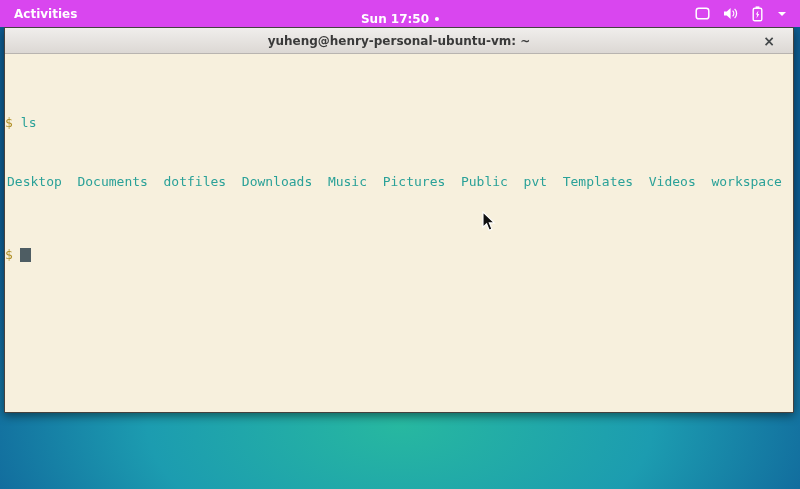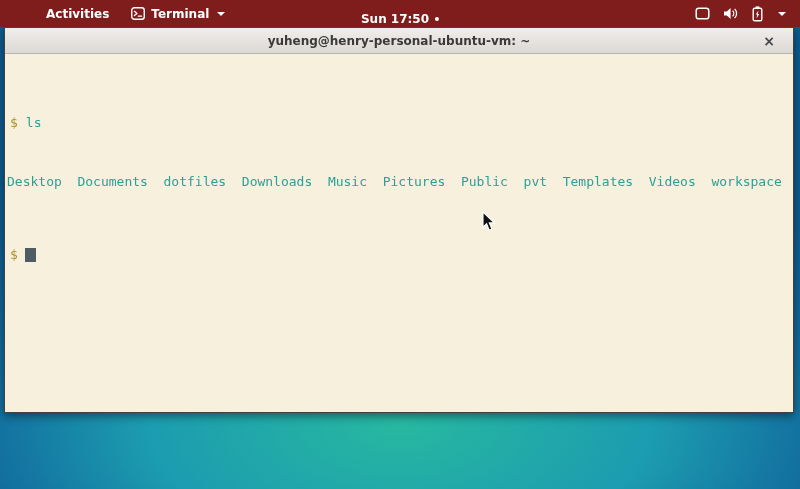--- a/index.html
+++ b/index.html
@@ -7,25 +7,24 @@
   body {
     font-family:"DejaVu Sans", sans-serif;
     background:#0f6398;
     background-image:radial-gradient(ellipse 70% 58% at 50% 87%, #27b8a0 0%, #1c9cb0 45%, #11689c 78%, #0d5c91 100%);
     position:relative;
   }
 
   
   .topbar {
     position:absolute; left:0; top:0; width:800px; height:27px;
-    background:#7f1d1d; color:#fff;
+    background:#d946ef; color:#fff;
     display:flex; align-items:center;
     font-size:12px; font-weight:bold;
     z-index:30;
-    padding-left:32px;
   }
   .activities { padding:0 14px; height:100%; display:flex; align-items:center; cursor:default; }
   .appmenu { display:flex; align-items:center; gap:6px; padding:0 8px; height:100%; }
   .appmenu .term-ico { display:flex; align-items:center; }
   .caret-down {
     width:0; height:0; border-left:4px solid transparent; border-right:4px solid transparent;
     border-top:4px solid #fff; display:inline-block; margin-left:2px;
   }
   .clock-wrap {
     position:absolute; left:50%; top:0; transform:translateX(-50%);
@@ -64,21 +63,21 @@
     flex:1 1 auto;
     background:#f7f0dd;
     font-family:"DejaVu Sans Mono", monospace;
     font-size:13px; line-height:14.7px;
     padding-top:3px;
     overflow:hidden;
     white-space:pre;
   }
   .tline { white-space:pre; }
   .line-prompt  { padding-left:17px; }
-  .line-cmd     { padding-left:5px; }
+  .line-cmd     { }
   .line-out     { padding-left:2px; }
   .user-text  { color:#2aa198; }
   .dollar     { color:#b08f26; }
   .cmd-text   { color:#2aa198; margin-left:8px; }
   .dirs       { color:#2aa198; }
 
   
   .pl { display:inline-block; height:15px; line-height:15px; vertical-align:-3px; position:relative; }
   .pl-path {
     margin-left:3px; width:52px; background:#3f92da; color:#d6ecfb;
@@ -103,31 +102,20 @@
 
   
   .mouse { position:absolute; left:482px; top:211px; z-index:50; }
 </style>
 </head>
 <body>
 
 <div class="topbar">
   <div class="activities">
     <span>Activities</span>
-  </div>
-  <div class="appmenu">
-    <span class="term-ico">
-      <svg width="14" height="13" viewBox="0 0 14 13">
-        <rect x="0.75" y="0.75" width="12.5" height="11.5" rx="2.5" fill="none" stroke="#fff" stroke-width="1.4"></rect>
-        <path d="M3.4 4.3 L6 6.4 L3.4 8.5" stroke="#fff" stroke-width="1.3" fill="none" stroke-linecap="round" stroke-linejoin="round"></path>
-        <line x1="7.3" y1="9.2" x2="10.6" y2="9.2" stroke="#fff" stroke-width="1.3" stroke-linecap="round"></line>
-      </svg>
-    </span>
-    <span>Terminal</span>
-    <span class="caret-down"></span>
   </div>
 
   <div class="clock-wrap">
     <span>Sun 17:50</span>
     <span class="notif-dot"></span>
   </div>
 
   <div class="tray">
     <span>
       <svg width="15" height="13" viewBox="0 0 15 13">

